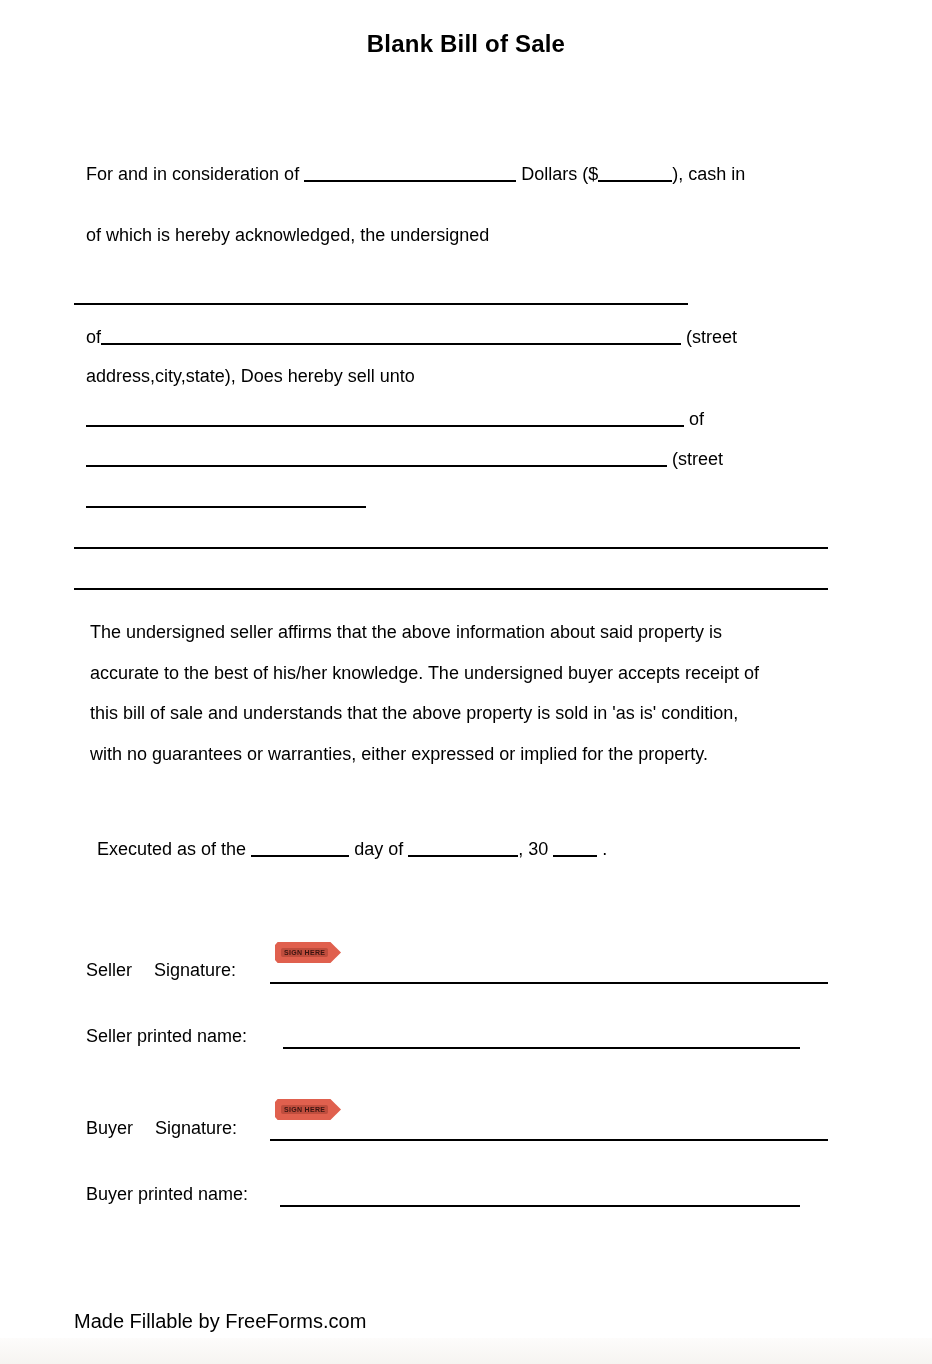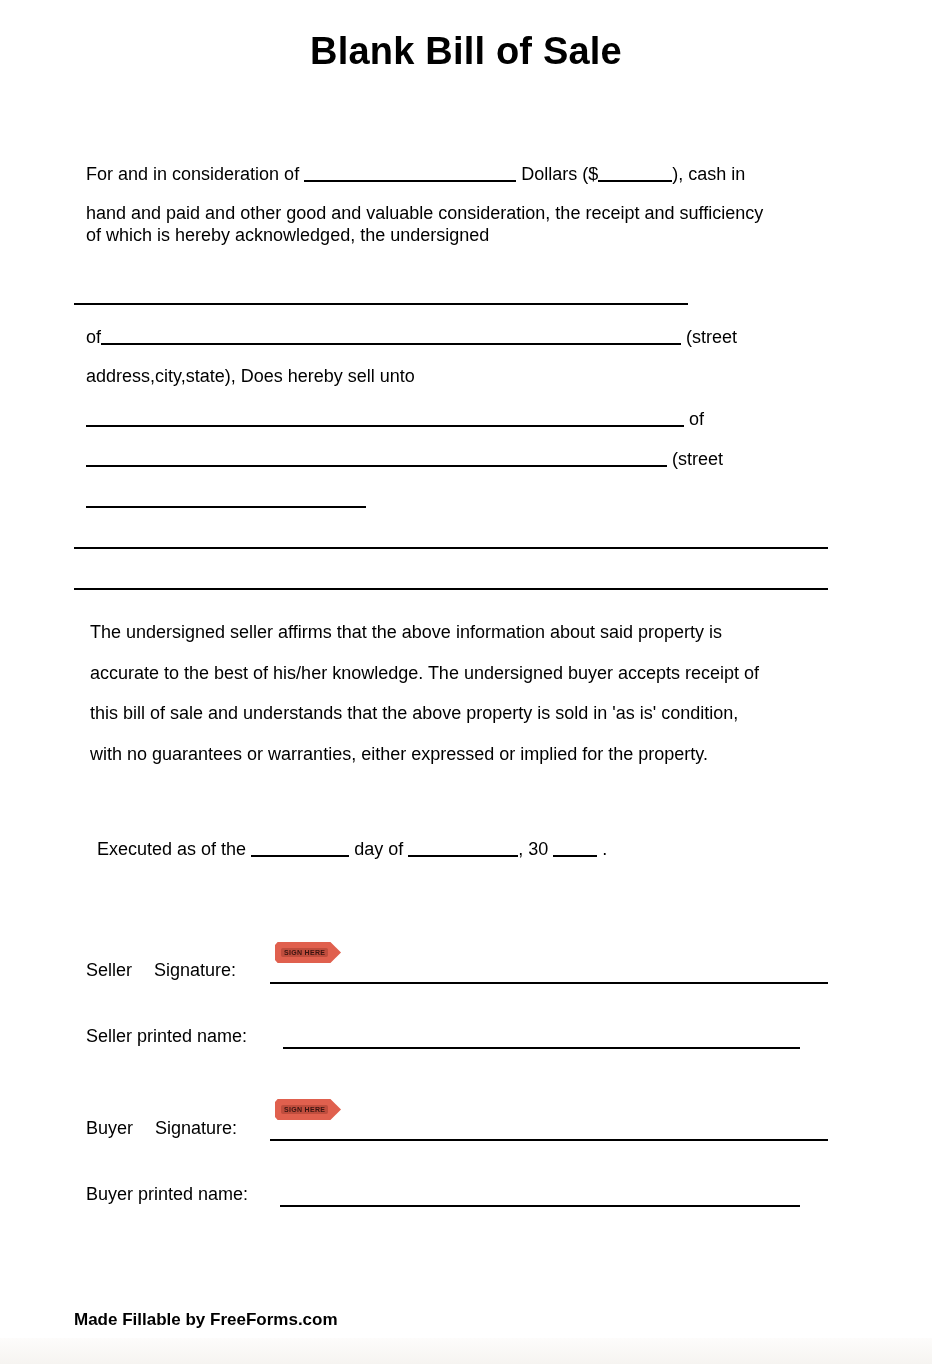--- a/index.html
+++ b/index.html
@@ -11,21 +11,21 @@
     font-family: "Liberation Sans", "DejaVu Sans", sans-serif;
     font-size: 18px;
     color: #000000;
     overflow: hidden;
   }
   .abs { position: absolute; white-space: nowrap; margin-left: 12px; }
   .title {
     position: absolute;
     top: 30px; left: 0; width: 932px;
     text-align: center;
-    font-size: 38px;
+    font-size: 24px;
     font-weight: bold;
     letter-spacing: 0.2px;
   }
   .blank {
     display: inline-block;
     border-bottom: 2px solid #000;
     height: 18px;
     vertical-align: -2px;
   }
   .rule {
@@ -52,43 +52,41 @@
     background: rgba(90,20,12,0.25);
     padding: 1px 3px;
     border-radius: 2px;
     letter-spacing: 0.3px;
     line-height: 1;
   }
   .sig-label-gap { display:inline-block; margin-right: 22px; }
   .footer {
     position: absolute;
     left: 74px; top: 1310px;
-    font-size: 17px;
-    font-weight: bold;
+    font-size: 20px;
   }
   .bottom-band {
     position: absolute;
     left: 0; bottom: 0;
     width: 932px; height: 26px;
     background: linear-gradient(#fdfcfb, #f6f4f1);
   }
 </style>
 </head>
 <body>
 
 <div class="page">
 
   <div class="title">Blank Bill of Sale</div>
 
   <div class="abs" style="left:74px; top:162px;">
     <span>For and in consideration of</span>
     <span class="blank" style="width:212px;"></span>
     <span>Dollars ($</span><span class="blank" style="width:74px;"></span><span>), cash in</span>
   </div>
-  <div class="abs" style="left:74px; top:203px;">hand and paid and other good and valuable consideration, the receipt and sufficiency</div>
   <div class="abs" style="left:74px; top:225px;">of which is hereby acknowledged, the undersigned</div>
 
   <div class="rule" style="left:74px; top:303px; width:614px;"></div>
 
   <div class="abs" style="left:74px; top:325px;">
     <span>of</span><span class="blank" style="width:580px;"></span>
     <span>(street</span>
   </div>
   <div class="abs" style="left:74px; top:366px;">address,city,state), Does hereby sell unto</div>
 

